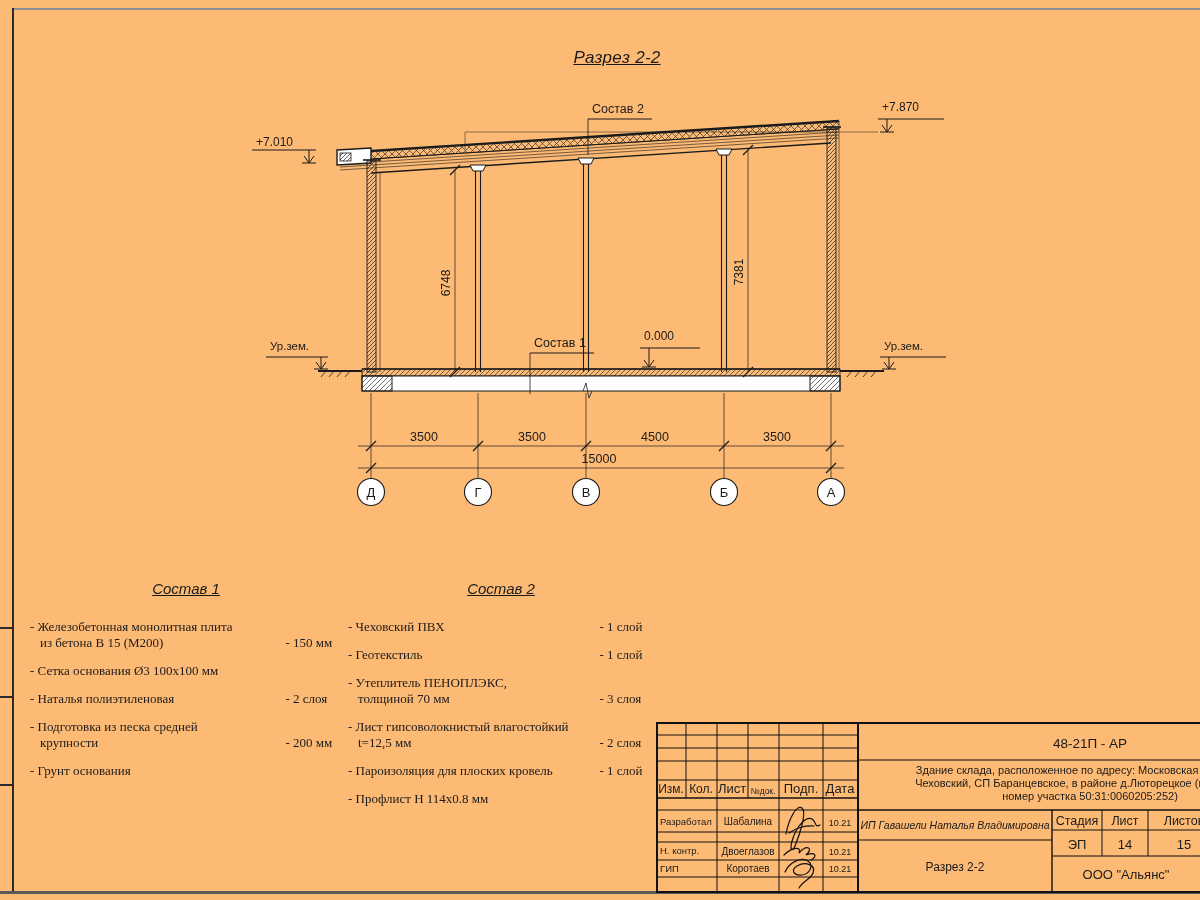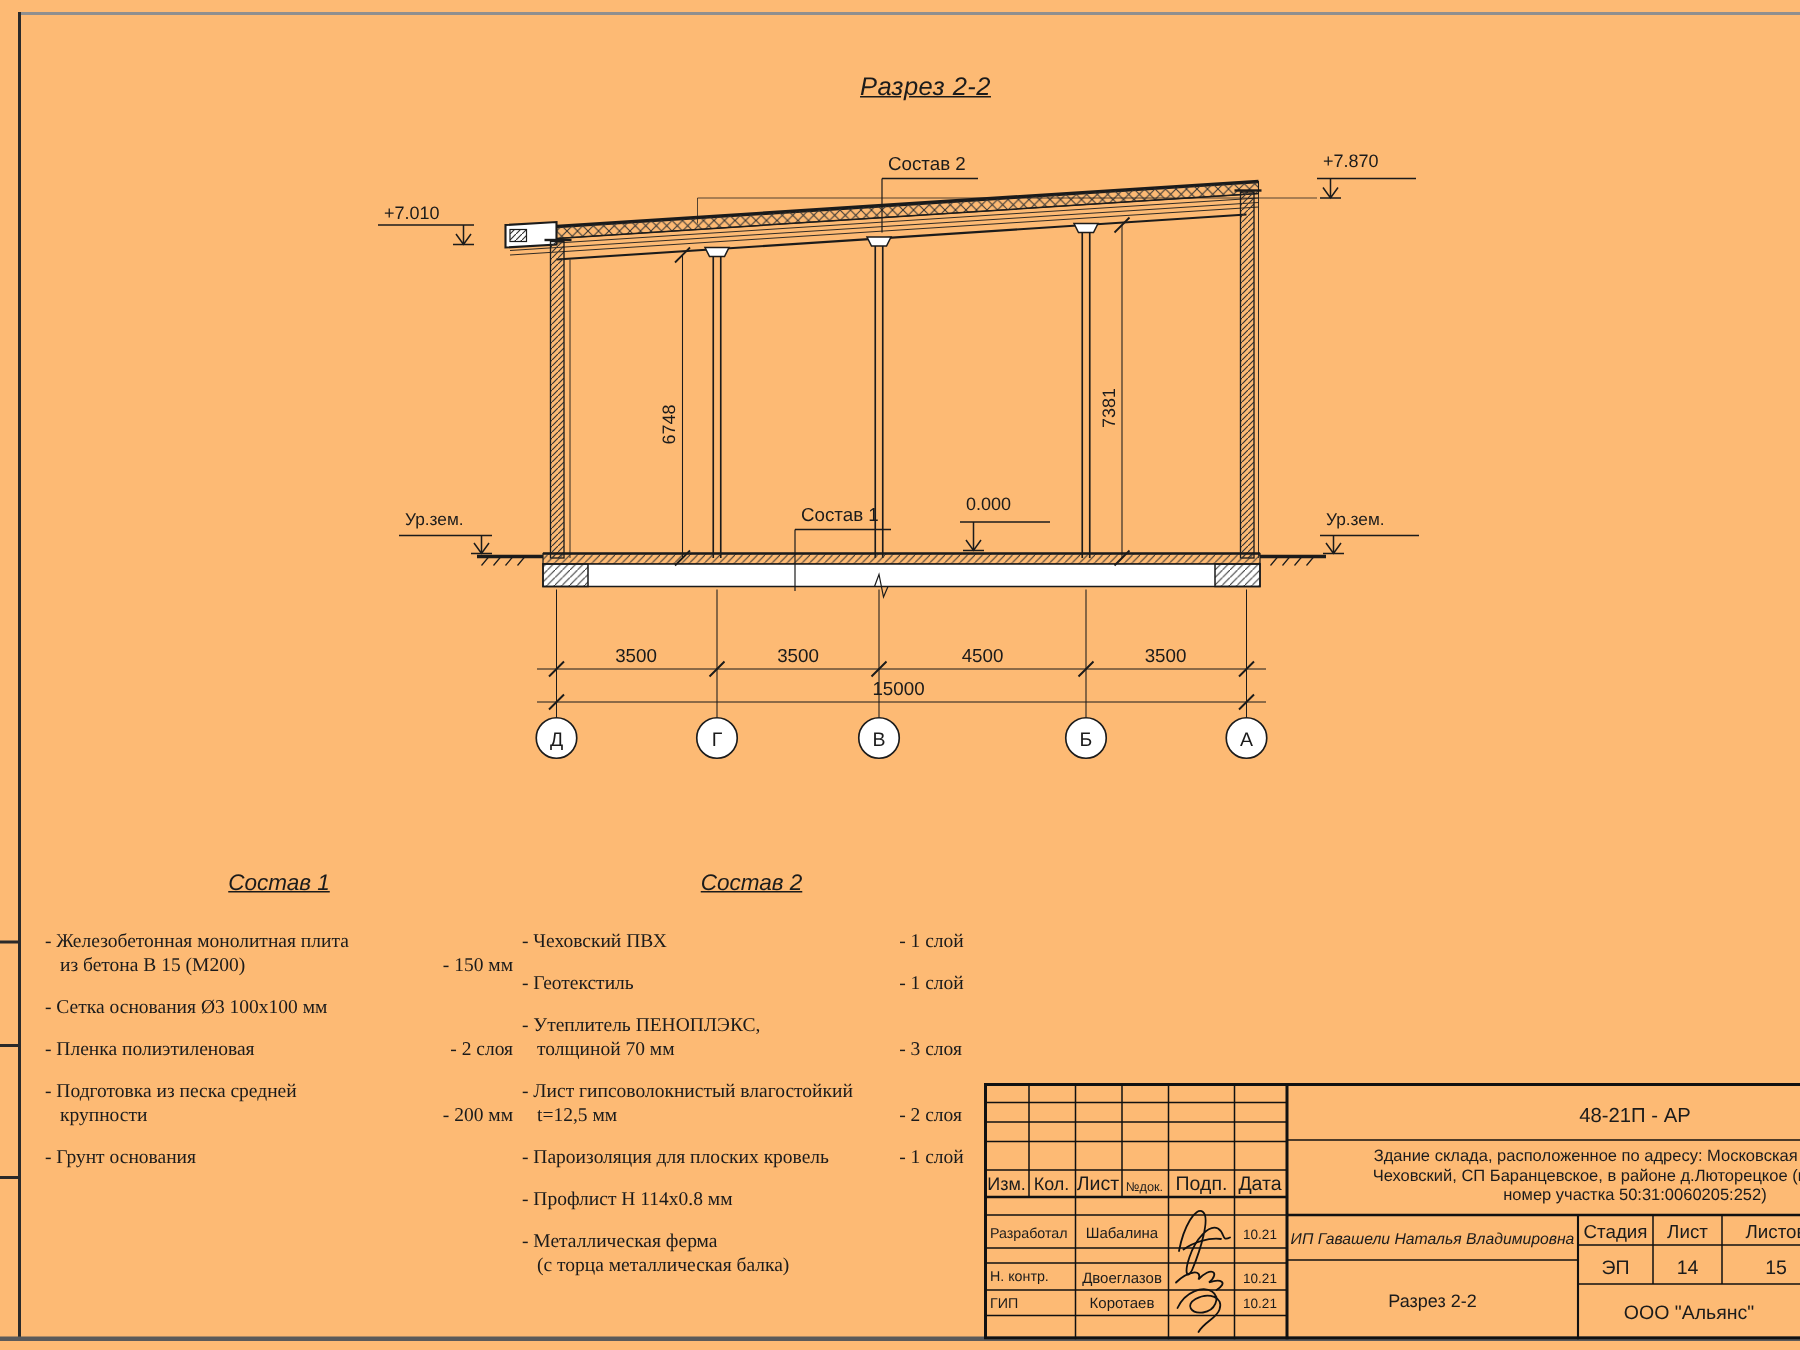--- a/index.html
+++ b/index.html
@@ -14,21 +14,21 @@
   
   .dwg-title{left:552px;top:48px;width:130px;text-align:center;font-size:17px;
              font-style:italic;text-decoration:underline;letter-spacing:.3px;}
   
   .sostav{position:absolute;}
   .sostav .hd{font-size:15px;font-style:italic;text-decoration:underline;
               text-align:center;margin-bottom:22px;}
   .sostav .item{display:flex;align-items:flex-end;margin-bottom:12px;
                 font-size:13px;line-height:16px;font-family:Liberation Serif, serif;}
   .sostav .nm{white-space:pre-line;padding-left:10px;text-indent:-10px;}
-  .s1 .nm{width:252px;} .s1 .val{width:58px;text-align:right;}
+  .s1 .nm{width:252px;} .s1 .val{width:58px;}
   .s2 .nm{width:248px;} .s2 .val{width:56px;}
   svg text{font-family:"Liberation Sans",sans-serif;fill:#1b1b1b;}
 </style>
 </head>
 <body>
 
 <div class="sheet">
 
   <div class="abs frame-top"></div>
   <div class="abs frame-left"></div>
@@ -206,21 +206,21 @@
     <div class="item">
       <div class="nm">- Железобетонная  монолитная плита
 из бетона В 15 (М200)</div>
       <div class="val">- 150 мм</div>
     </div>
     <div class="item">
       <div class="nm">- Сетка основания Ø3 100х100 мм</div>
       <div class="val"></div>
     </div>
     <div class="item">
-      <div class="nm">- Пленка полиэтиленовая</div>
+      <div class="nm">- Наталья полиэтиленовая</div>
       <div class="val">-  2 слоя</div>
     </div>
     <div class="item">
       <div class="nm">- Подготовка из песка средней
 крупности</div>
       <div class="val">- 200 мм</div>
     </div>
     <div class="item">
       <div class="nm">- Грунт основания</div>
       <div class="val"></div>
@@ -246,25 +246,20 @@
       <div class="nm">- Лист гипсоволокнистый влагостойкий
 t=12,5 мм</div>
       <div class="val">- 2 слоя</div>
     </div>
     <div class="item">
       <div class="nm">- Пароизоляция для плоских кровель</div>
       <div class="val">- 1 слой</div>
     </div>
     <div class="item">
       <div class="nm">- Профлист Н 114х0.8 мм</div>
-      <div class="val"></div>
-    </div>
-    <div class="item">
-      <div class="nm">- Металлическая ферма
-(с торца металлическая балка)</div>
       <div class="val"></div>
     </div>
   </div>
 
   <svg class="abs" style="left:656px;top:722px" width="700" height="171" viewBox="0 0 700 171">
     <g stroke="#111" stroke-width="1" fill="none">
 
       <rect x="1" y="1" width="697" height="169" stroke-width="2"></rect>
 
       <line x1="30" y1="1" x2="30" y2="76"></line>

